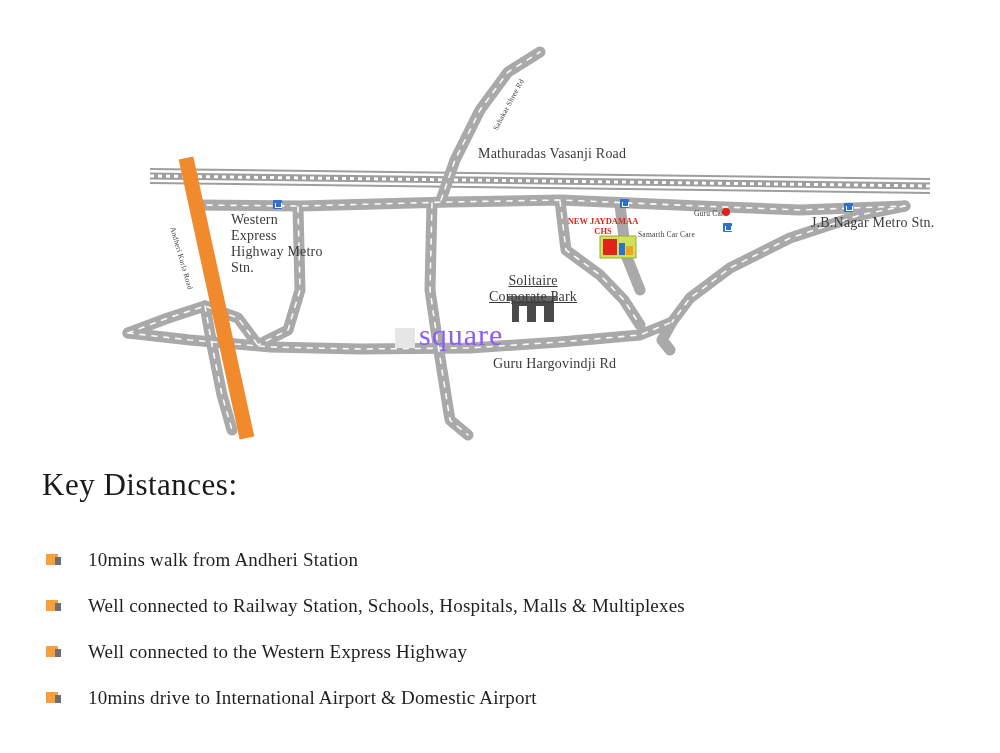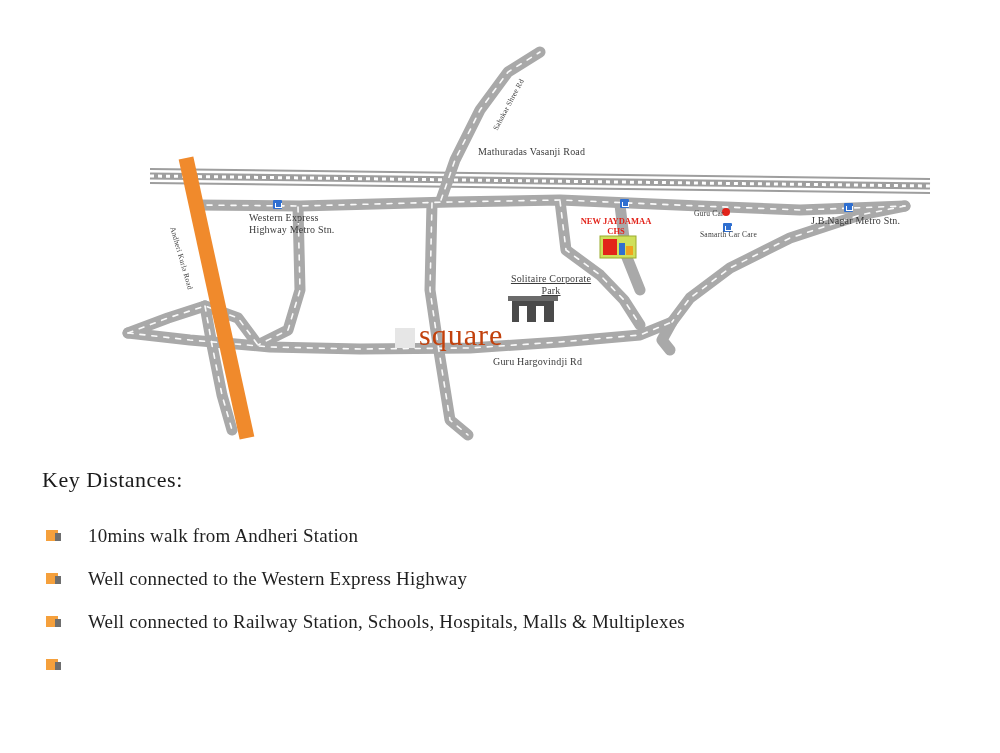--- a/index.html
+++ b/index.html
@@ -26,33 +26,32 @@
   #map-svg {
     position: absolute;
     left: 0;
     top: 0;
   }
 
   .map-label {
     position: absolute;
     font-family: "Liberation Serif", serif;
     color: #3b3b3b;
-    font-size: 10px;
+    font-size: 14px;
     line-height: 1.15;
     letter-spacing: 0.2px;
     white-space: nowrap;
   }
   .map-label.small {
     font-size: 7.5px;
   }
   .map-label.two-line {
     white-space: normal;
     text-align: center;
     width: 90px;
-    margin-left: 18px;
   }
   .map-label.rot-a {
     transform: rotate(-62deg);
     transform-origin: left top;
   }
   .map-label.rot-b {
     transform: rotate(74deg);
     transform-origin: left top;
   }
   .project-label {
@@ -97,21 +96,21 @@
     text-align: center;
     font-family: "Liberation Sans", sans-serif;
   }
 
   .watermark {
     position: absolute;
     left: 395px;
     top: 318px;
     font-family: "Liberation Serif", serif;
     font-size: 30px;
-    color: #c2410c;
+    color: #8b5cf6;
     letter-spacing: 1px;
     user-select: none;
   }
   .watermark .wm-box {
     display: inline-block;
     width: 20px;
     height: 20px;
     background: #e6e6e6;
     vertical-align: middle;
     margin-right: 4px;
@@ -121,41 +120,42 @@
     position: absolute;
     left: 0;
     top: 455px;
     width: 1000px;
   }
   #kd-title {
     position: absolute;
     left: 42px;
     top: 12px;
     font-family: "Liberation Serif", serif;
-    font-size: 22px;
+    font-size: 31px;
     color: #1a1a1a;
     letter-spacing: 0.5px;
   }
   #kd-list {
     position: absolute;
     left: 42px;
     top: 70px;
     width: 900px;
     list-style: none;
     margin: 0;
     padding: 0;
   }
   #kd-list li {
     position: relative;
     padding-left: 46px;
     margin-bottom: 21px;
     font-family: "Liberation Serif", serif;
     font-size: 19px;
     color: #1f1f1f;
     letter-spacing: 0.2px;
+    margin-top: 24px;
   }
   #kd-list li .bullet {
     position: absolute;
     left: 4px;
     top: 5px;
     width: 12px;
     height: 11px;
     background: #f5a03c;
   }
   #kd-list li .bullet::after {
@@ -246,49 +246,50 @@
   <div class="map-label" style="left:493px; top:356px;">Guru Hargovindji Rd</div>
 
   <div class="metro-marker" style="left:273px; top:200px;"></div>
   <div class="map-label two-line" style="left:231px; top:212px; width:96px; text-align:left; white-space:pre-line;">Western Express
 Highway Metro Stn.</div>
 
   <div class="metro-marker" style="left:844px; top:203px;"></div>
   <div class="map-label" style="left:811px; top:215px;">J.B.Nagar Metro Stn.</div>
 
   <div class="metro-marker" style="left:723px; top:223px;"></div>
-  <div class="map-label small" style="left:700px; top:231px;">Samarth Car Care</div>
+  <div class="map-label small" style="left:638px; top:231px;">Samarth Car Care</div>
 
   <div class="metro-marker" style="left:620px; top:199px;"></div>
 
   <div class="poi-dot" style="left:722px; top:208px;"></div>
   <div class="map-label small" style="left:694px; top:210px;">Guru Car</div>
 
   <div class="map-label two-line" style="left:488px; top:273px;text-decoration:underline;">Solitaire Corporate Park</div>
 
-  <div class="project-label" style="left:576px; top:216px;">NEW JAYDAMAA CHS</div>
+  <div class="project-label" style="left:563px; top:216px;">NEW JAYDAMAA CHS</div>
 
   <div class="watermark">
     <span class="wm-box"></span><span>square</span>
   </div>
 </div>
 
 <div id="key-distances">
   <div id="kd-title">Key Distances:</div>
 
   <ul id="kd-list">
     <li>
       <span class="bullet"></span>
       <span>10mins walk from Andheri Station</span>
     </li>
     <li>
       <span class="bullet"></span>
+      <span>Well connected to Railway Station, Schools, Hospitals, Malls &amp; Multiplexes</span>
+    </li>
+    <li>
+      <span class="bullet"></span>
       <span>Well connected to the Western Express Highway</span>
     </li>
     <li>
       <span class="bullet"></span>
-      <span>Well connected to Railway Station, Schools, Hospitals, Malls &amp; Multiplexes</span>
-    </li>
-    <li>
-      <span class="bullet"></span>
+      <span>10mins drive to International Airport &amp; Domestic Airport</span>
     </li>
   </ul>
 </div>
 
 </body></html>

